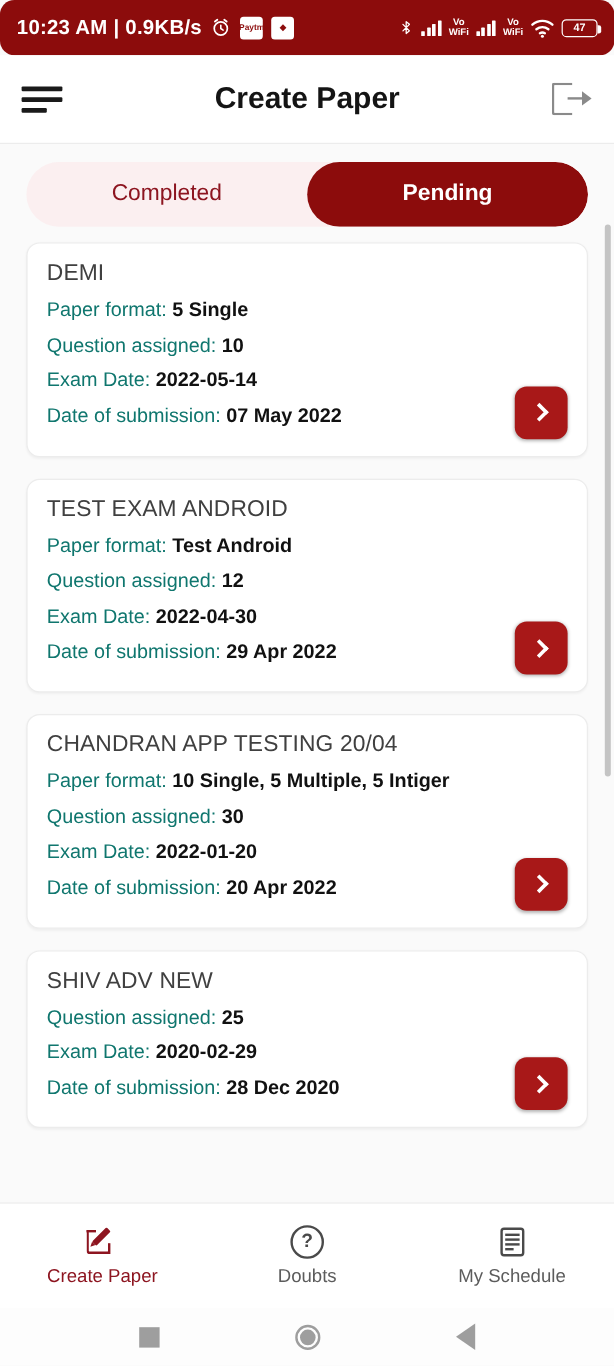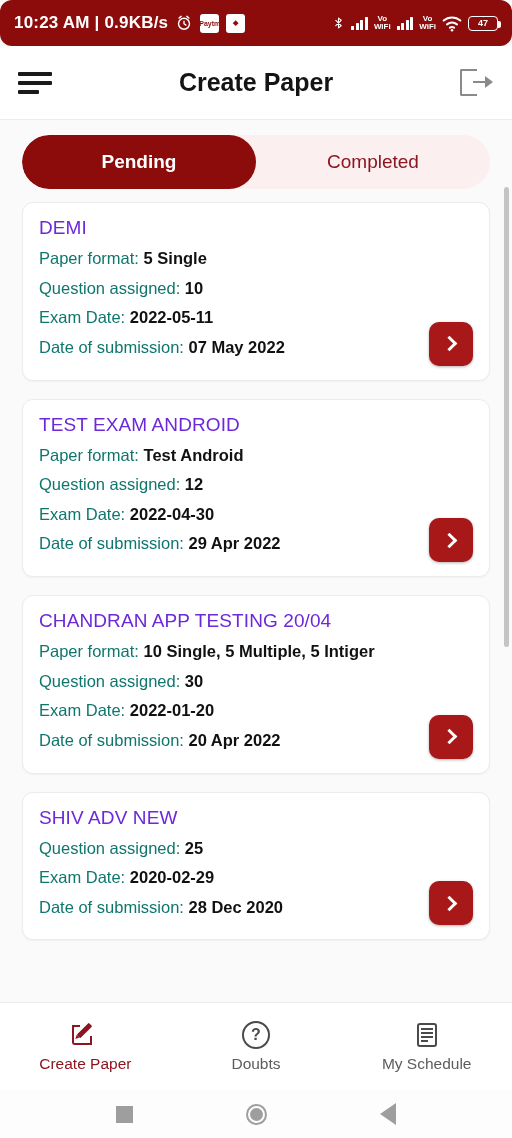--- a/index.html
+++ b/index.html
@@ -77,21 +77,21 @@
   
   .list{
     position:absolute;top:194px;left:0;right:0;bottom:136px;
     padding:8px 22px 0;overflow:hidden;
   }
   .card{
     background:#fff;border:1px solid #ececec;border-radius:11px;
     padding:14px 16px 13px;margin-bottom:18px;position:relative;
     box-shadow:0 1px 2px rgba(0,0,0,.045);
   }
-  .card-title{font-size:19px;color:#6d28d9;margin-bottom:9px;letter-spacing:.1px;}
+  .card-title{font-size:19px;color:#404040;margin-bottom:9px;letter-spacing:.1px;}
   .row{font-size:16.5px;color:#2b2b2b;margin-bottom:9px;line-height:1.25;white-space:nowrap;overflow:hidden;}
   .row:last-of-type{margin-bottom:0;}
   .row .lbl{color:#0f766e;}
   .row .val{font-weight:bold;color:#111;}
   .go-btn{
     position:absolute;right:16px;bottom:14px;width:44px;height:44px;
     border-radius:10px;background:#a81818;
     display:flex;align-items:center;justify-content:center;cursor:pointer;
     box-shadow:0 1px 3px rgba(0,0,0,.3);
   }
@@ -227,40 +227,40 @@
   <div class="appbar-title">Create Paper</div>
   <div class="logout">
     <span class="brk"></span>
       <span class="shaft"></span>
       <span class="head"></span>
   </div>
 </div>
 
 <div class="tabs-wrap">
   <div class="tabs">
+    <div class="tab inactive">Completed</div>
     <div class="tab active">Pending</div>
-    <div class="tab inactive">Completed</div>
   </div>
 </div>
 
 <div class="list">
 
   <div class="card">
     <div class="card-title">DEMI</div>
     <div class="row">
       <span class="lbl">Paper format:</span>
       <span class="val">5 Single</span>
     </div>
     <div class="row">
       <span class="lbl">Question assigned:</span>
       <span class="val">10</span>
     </div>
     <div class="row">
       <span class="lbl">Exam Date:</span>
-      <span class="val">2022-05-11</span>
+      <span class="val">2022-05-14</span>
     </div>
     <div class="row">
       <span class="lbl">Date of submission:</span>
       <span class="val">07 May 2022</span>
     </div>
     <div class="go-btn">
       <span class="chev"></span>
     </div>
   </div>
 

